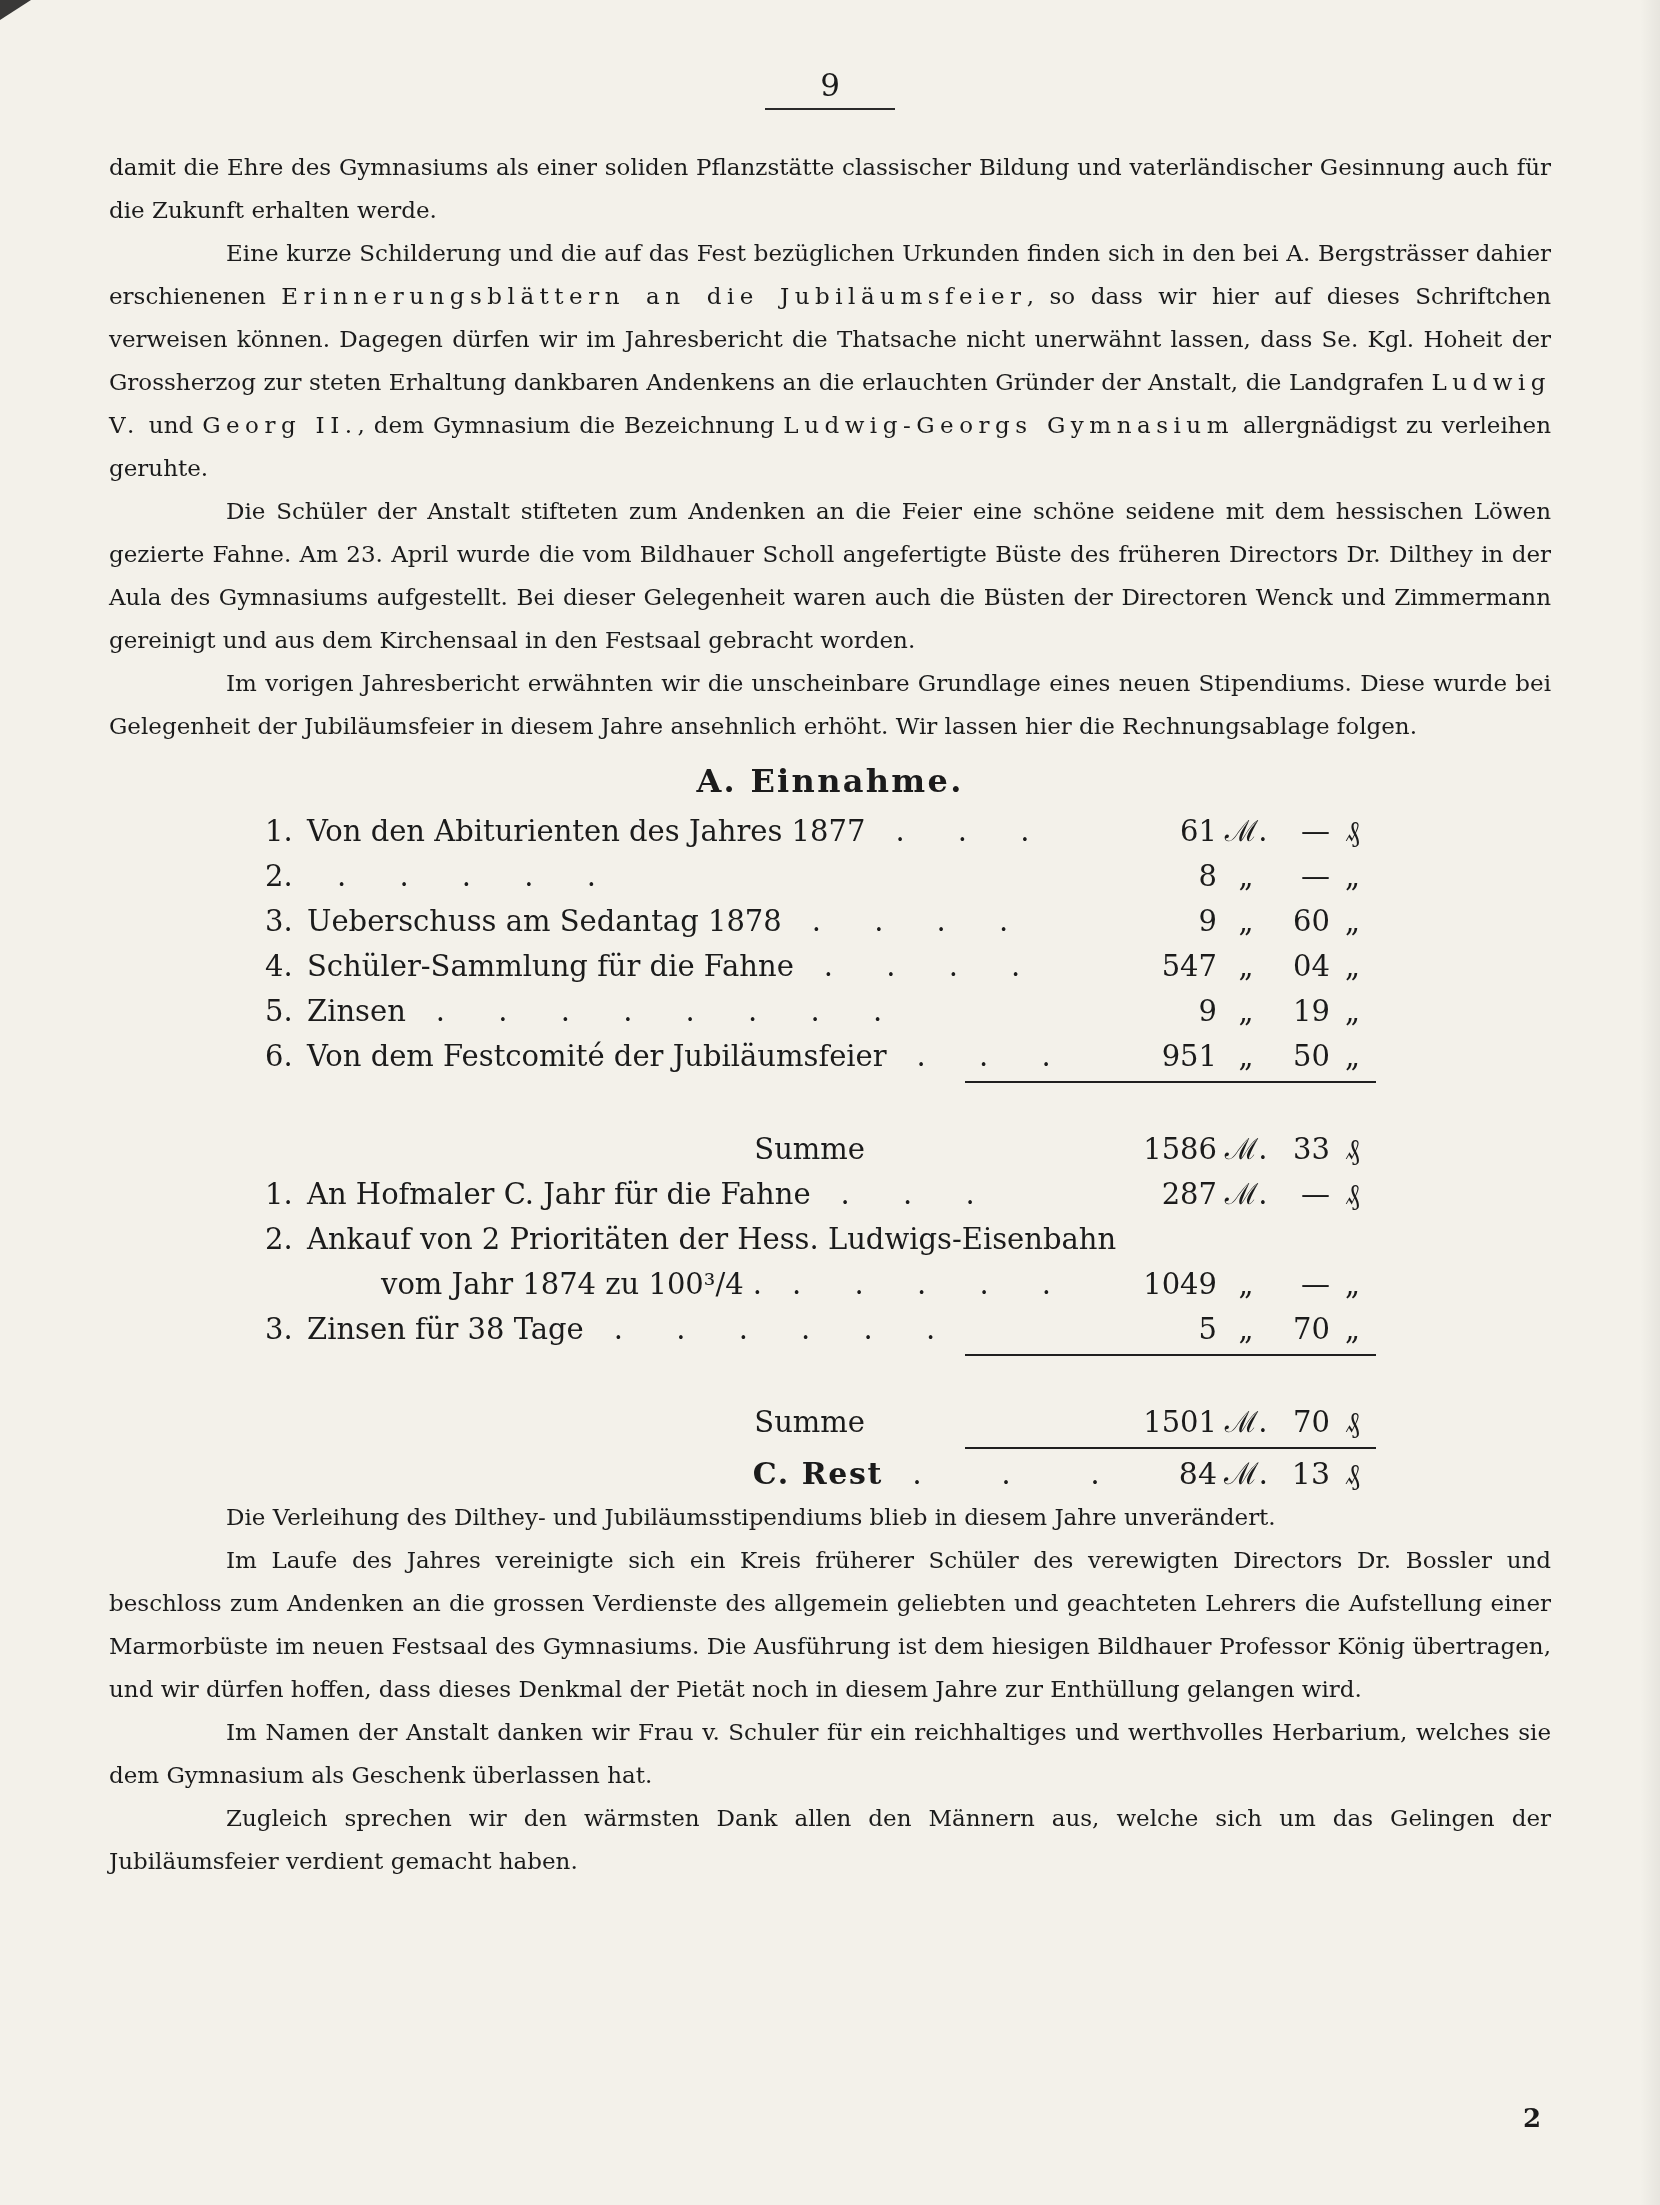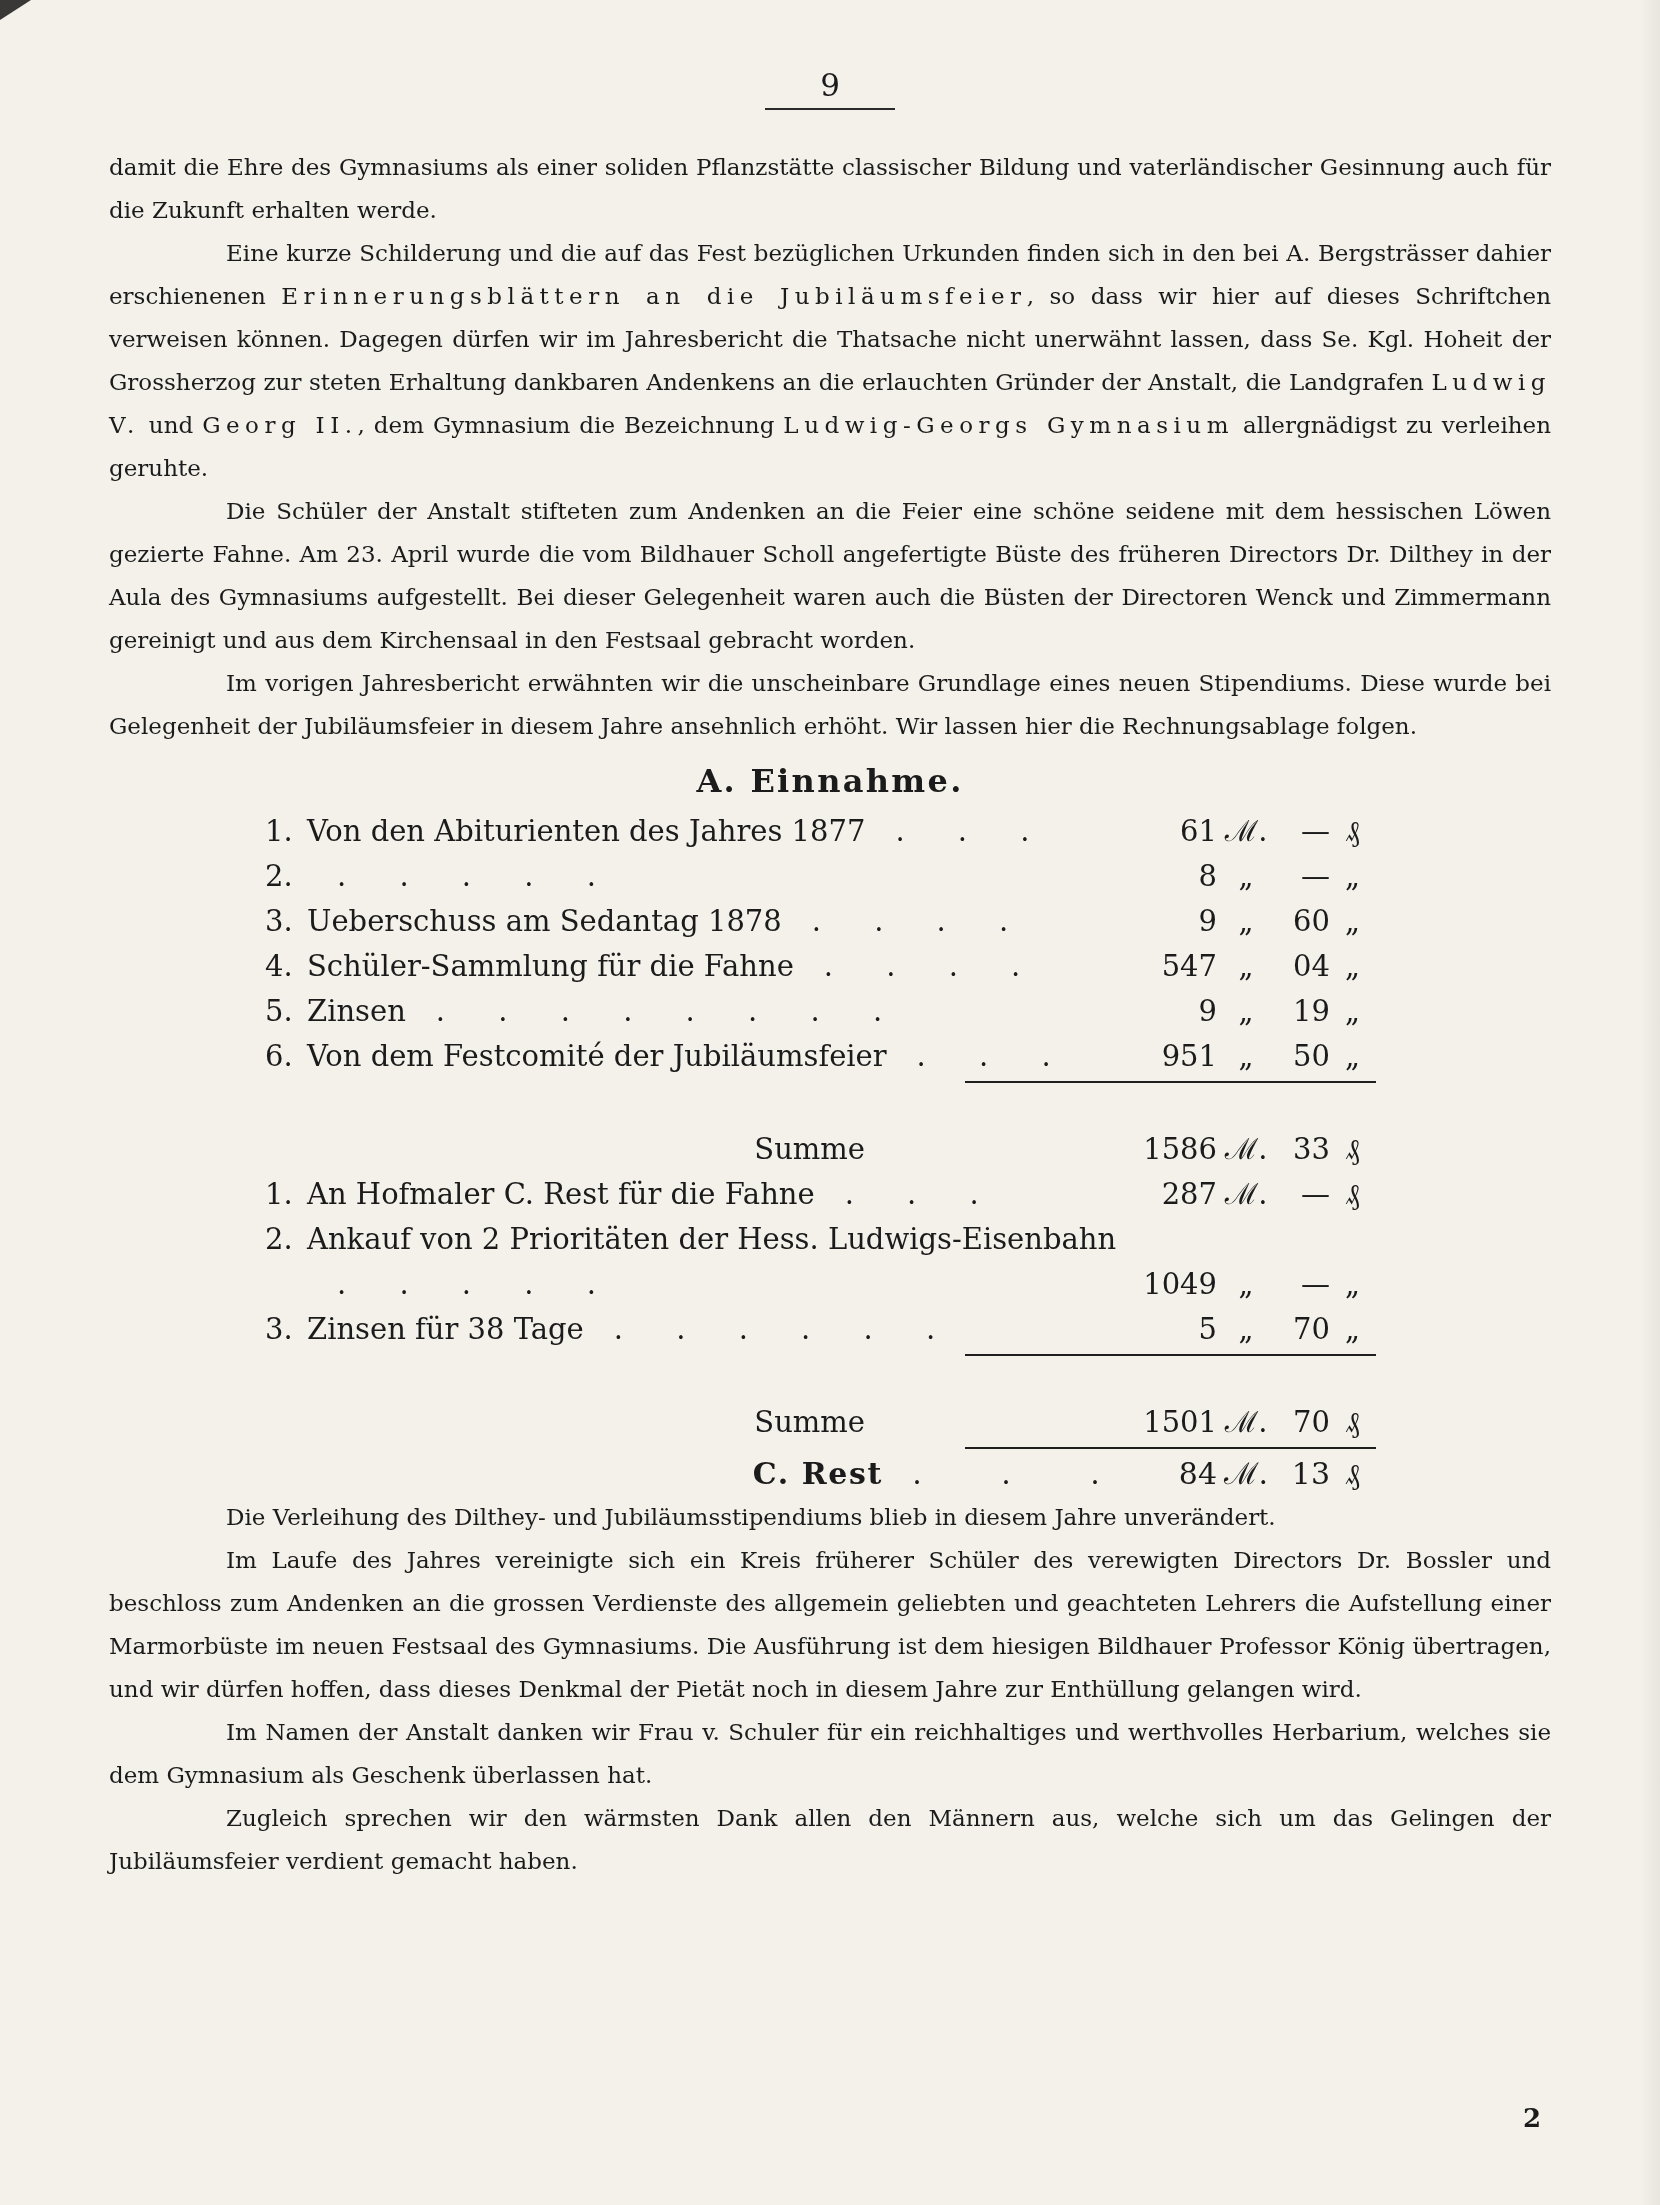--- a/index.html
+++ b/index.html
@@ -209,35 +209,36 @@
         <span class="col-pf">33</span>
         <span class="col-punit">₰</span>
       </div>
     </div>
 
 
     <div class="acct">
 
       <div class="acct-row">
         <span class="num">1.</span>
-        <span class="lbl">An Hofmaler C. Rest für die Fahne</span>
+        <span class="lbl">An Hofmaler C. Jahr für die Fahne</span>
         <span class="dots">. . .</span>
         <span class="col-mark">287</span>
         <span class="col-munit">ℳ.</span>
         <span class="col-pf">—</span>
         <span class="col-punit">₰</span>
       </div>
 
       <div class="acct-row">
         <span class="num">2.</span>
         <span class="lbl">Ankauf von 2 Prioritäten der Hess. Ludwigs-Eisenbahn</span>
       </div>
 
       <div class="acct-row">
         <span class="num"></span>
+        <span class="lbl lbl-indent">vom Jahr 1874 zu 100³/4 .</span>
         <span class="dots">. . . . .</span>
         <span class="col-mark">1049</span>
         <span class="col-munit">„</span>
         <span class="col-pf">—</span>
         <span class="col-punit">„</span>
       </div>
 
       <div class="acct-row">
         <span class="num">3.</span>
         <span class="lbl">Zinsen für 38 Tage</span>

